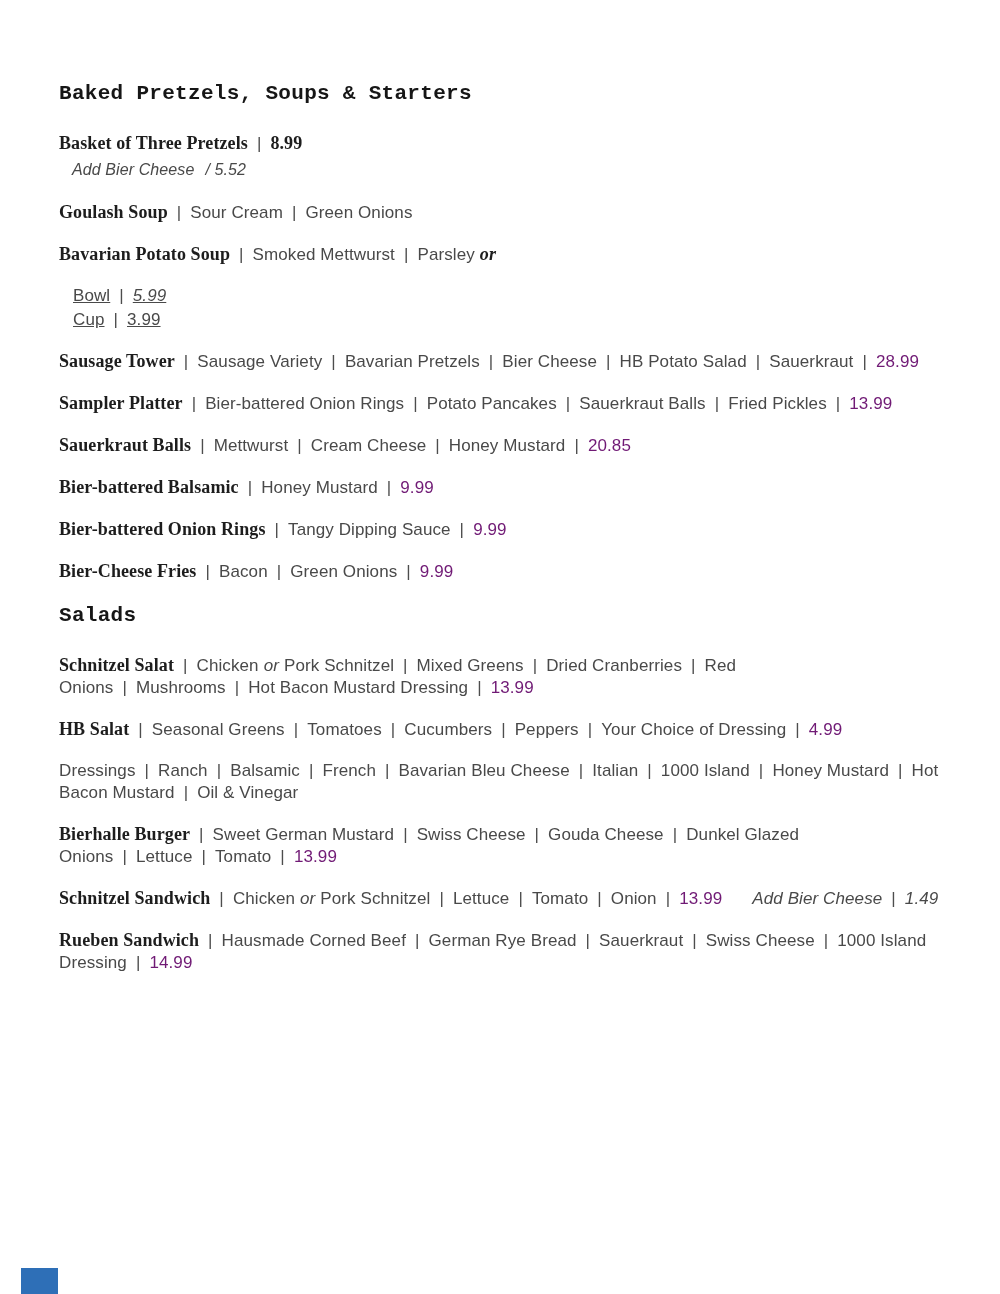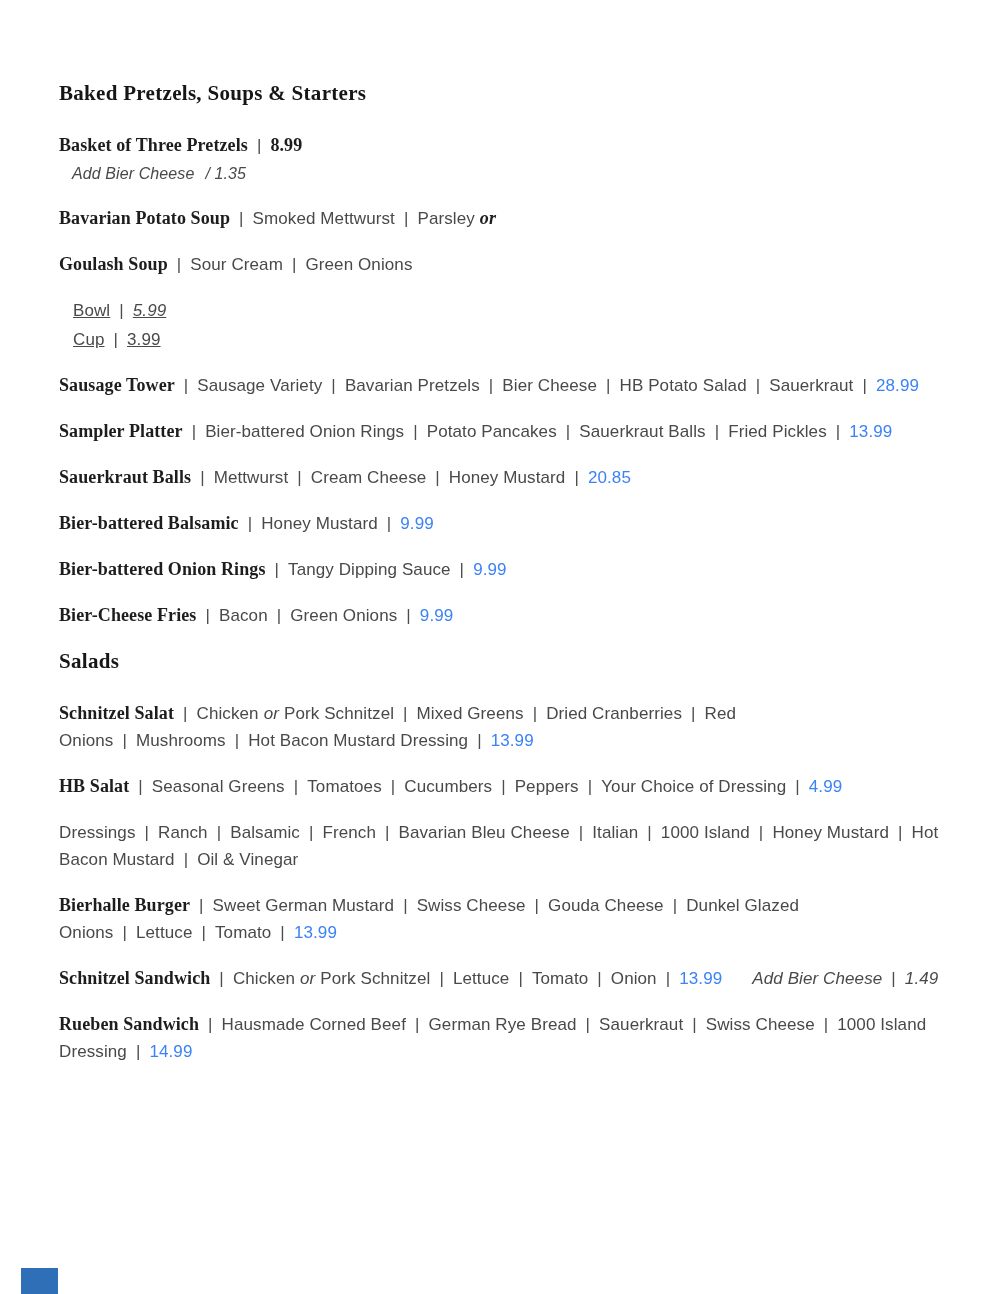--- a/index.html
+++ b/index.html
@@ -9,52 +9,52 @@
     height: 1294px;
     background: #ffffff;
     position: relative;
     overflow: hidden;
   }
   .menu-wrap {
     padding: 81px 58px 0 59px;
     font-family: "Liberation Sans", "DejaVu Sans", sans-serif;
   }
   .section-heading {
-    font-family: Liberation Serif, serif;
+    font-family: Liberation Mono, monospace;
     font-size: 21px;
     line-height: 25px;
     font-weight: 700;
     color: #161616;
     letter-spacing: .3px;
     margin: 20px 0 26px 0;
   }
   .section-heading:first-child { margin-top: 0; }
   .menu-line {
     margin: 0 0 19px 0;
     font-size: 17px;
-    line-height: 27px;
+    line-height: 22px;
     color: #494949;
     letter-spacing: .1px;
   }
   .menu-line.sub {
     margin: -16px 0 19px 0;
     padding-left: 13px;
     font-size: 16px;
     line-height: 24px;
   }
   .menu-line.inset { padding-left: 14px; text-decoration: underline; }
   .menu-line.tight { margin-bottom: 2px; }
   .run-name, .run-price-bold {
     font-family: "Liberation Serif", "DejaVu Serif", serif;
     font-weight: 700;
     font-size: 18px;
     color: #1d1d1d;
   }
   .run-desc  { color: #494949; }
-  .run-price { color: #3b82f6; }
+  .run-price { color: #701a75; }
   .run-sep   { color: #4d4d4d; margin: 0 9px; }
   .run-note  { font-style: italic; color: #494949; }
   .run-slash { margin-left: 11px; }
   .run-or {
     font-family: "Liberation Serif", "DejaVu Serif", serif;
     font-weight: 700;
     font-style: italic;
     font-size: 18px;
     color: #1d1d1d;
     margin-left: 5px;
@@ -68,23 +68,23 @@
     width: 37px;
     height: 26px;
   }
 </style>
 </head>
 <body style="background: rgb(255, 255, 255);">
 
 <div class="menu-wrap">
     <h2 class="section-heading">Baked Pretzels, Soups &amp; Starters</h2>
     <p class="menu-line"><span class="run-name">Basket of Three Pretzels</span><span class="run-sep">|</span><span class="run-price-bold">8.99</span></p>
-    <p class="menu-line sub"><span class="run-note">Add Bier Cheese</span><span class="run-note run-slash">/ 1.35</span></p>
+    <p class="menu-line sub"><span class="run-note">Add Bier Cheese</span><span class="run-note run-slash">/ 5.52</span></p>
+    <p class="menu-line"><span class="run-name">Goulash Soup</span><span class="run-sep">|</span><span class="run-desc">Sour Cream</span><span class="run-sep">|</span><span class="run-desc">Green Onions</span></p>
     <p class="menu-line"><span class="run-name">Bavarian Potato Soup</span><span class="run-sep">|</span><span class="run-desc">Smoked Mettwurst</span><span class="run-sep">|</span><span class="run-desc">Parsley</span><span class="run-or">or</span></p>
-    <p class="menu-line"><span class="run-name">Goulash Soup</span><span class="run-sep">|</span><span class="run-desc">Sour Cream</span><span class="run-sep">|</span><span class="run-desc">Green Onions</span></p>
     <p class="menu-line inset tight"><span class="run-desc">Bowl</span><span class="run-sep">|</span><span class="run-note">5.99</span></p>
     <p class="menu-line inset"><span class="run-desc">Cup</span><span class="run-sep">|</span><span class="run-desc">3.99</span></p>
     <p class="menu-line"><span class="run-name">Sausage Tower</span><span class="run-sep">|</span><span class="run-desc">Sausage Variety</span><span class="run-sep">|</span><span class="run-desc">Bavarian Pretzels</span><span class="run-sep">|</span><span class="run-desc">Bier Cheese</span><span class="run-sep">|</span><span class="run-desc">HB Potato Salad</span><span class="run-sep">|</span><span class="run-desc">Sauerkraut</span><span class="run-sep">|</span><span class="run-price">28.99</span></p>
     <p class="menu-line"><span class="run-name">Sampler Platter</span><span class="run-sep">|</span><span class="run-desc">Bier-battered Onion Rings</span><span class="run-sep">|</span><span class="run-desc">Potato Pancakes</span><span class="run-sep">|</span><span class="run-desc">Sauerkraut Balls</span><span class="run-sep">|</span><span class="run-desc">Fried Pickles</span><span class="run-sep">|</span><span class="run-price">13.99</span></p>
     <p class="menu-line"><span class="run-name">Sauerkraut Balls</span><span class="run-sep">|</span><span class="run-desc">Mettwurst</span><span class="run-sep">|</span><span class="run-desc">Cream Cheese</span><span class="run-sep">|</span><span class="run-desc">Honey Mustard</span><span class="run-sep">|</span><span class="run-price">20.85</span></p>
     <p class="menu-line"><span class="run-name">Bier-battered Balsamic</span><span class="run-sep">|</span><span class="run-desc">Honey Mustard</span><span class="run-sep">|</span><span class="run-price">9.99</span></p>
     <p class="menu-line"><span class="run-name">Bier-battered Onion Rings</span><span class="run-sep">|</span><span class="run-desc">Tangy Dipping Sauce</span><span class="run-sep">|</span><span class="run-price">9.99</span></p>
     <p class="menu-line"><span class="run-name">Bier-Cheese Fries</span><span class="run-sep">|</span><span class="run-desc">Bacon</span><span class="run-sep">|</span><span class="run-desc">Green Onions</span><span class="run-sep">|</span><span class="run-price">9.99</span></p>
     <h2 class="section-heading">Salads</h2>
     <p class="menu-line"><span class="run-name">Schnitzel Salat</span><span class="run-sep">|</span><span class="run-desc">Chicken</span><span class="run-note run-or-i">or</span><span class="run-desc">Pork Schnitzel</span><span class="run-sep">|</span><span class="run-desc">Mixed Greens</span><span class="run-sep">|</span><span class="run-desc">Dried Cranberries</span><span class="run-sep">|</span><span class="run-desc">Red Onions</span><span class="run-sep">|</span><span class="run-desc">Mushrooms</span><span class="run-sep">|</span><span class="run-desc">Hot Bacon Mustard Dressing</span><span class="run-sep">|</span><span class="run-price">13.99</span></p>

